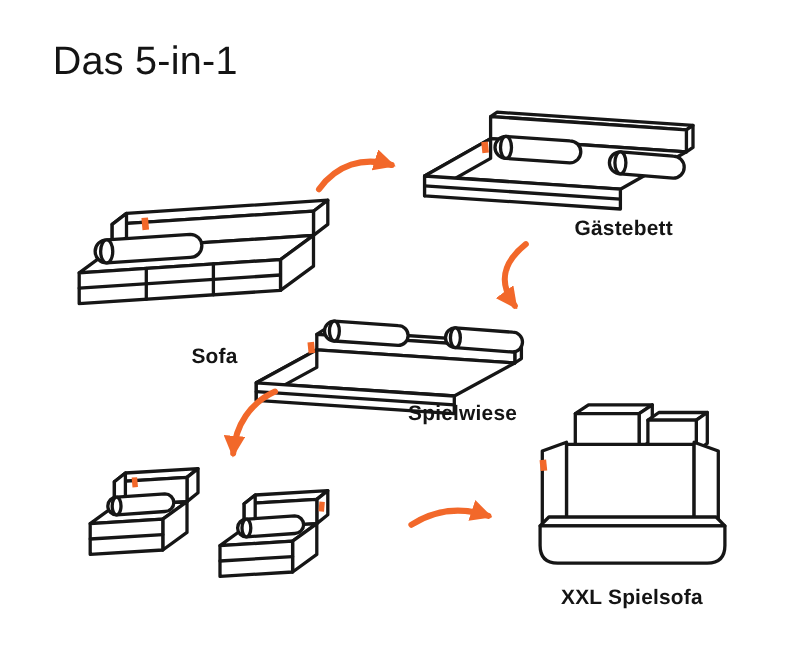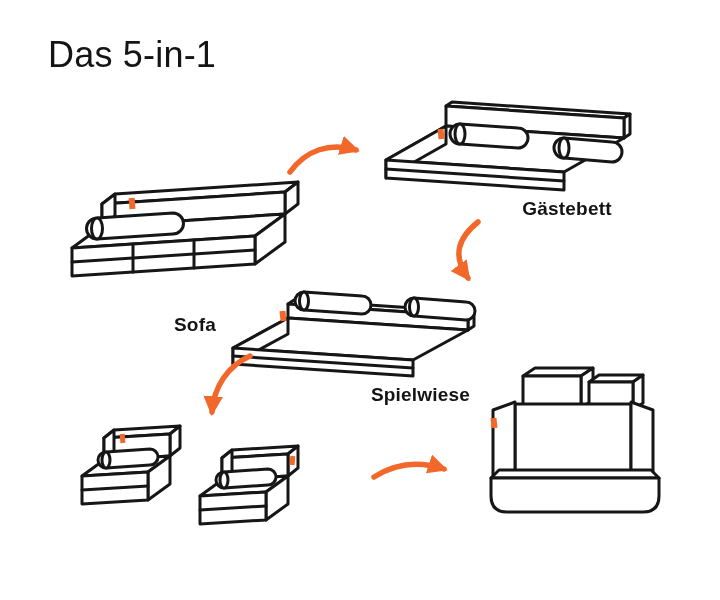--- a/index.html
+++ b/index.html
@@ -80,21 +80,21 @@
       <path class="ln" d="M60 34 L5 64 L5 80 L60 50 Z"></path>
       <path class="ln" d="M5 64 L185 76 L185 92 L5 80 Z"></path>
       <path class="wire" d="M5 72 L185 84"></path>
       <path class="ln" d="M76 8 L134 12 A9 9 0 0 1 134 30 L76 26 A9 9 0 0 1 76 8 Z"></path>
       <ellipse class="ln" cx="76" cy="17" rx="4.5" ry="9"></ellipse>
       <path class="ln" d="M186 14 L238 18 A9 9 0 0 1 238 36 L186 32 A9 9 0 0 1 186 14 Z"></path>
       <ellipse class="ln" cx="186" cy="23" rx="4.5" ry="9"></ellipse>
       <rect class="tag" x="52" y="27" width="6" height="10" transform="rotate(-6 55 32)"></rect>
     </svg>
   </div>
-  <div class="fig-label" style="left:348px;top:384px;width:145px;">Spielwiese</div>
+  <div class="fig-label" style="left:348px;top:366px;width:145px;">Spielwiese</div>
 
   <div class="fig" style="left:70px;top:414px;">
     <svg width="255" height="112" viewBox="0 0 255 112">
       <g transform="translate(6,8)">
         <path class="ln" d="M38 8 L104 4 L94 12 L28 16 Z"></path>
         <path class="ln" d="M104 4 L94 12 L94 34 L104 26 Z"></path>
         <path class="ln" d="M28 16 L94 12 L94 34 L28 38 Z"></path>
         <path class="ln" d="M38 8 L28 16 L28 38 L38 30 Z"></path>
         <path class="ln" d="M28 38 L94 34 L72 50 L6 54 Z"></path>
         <path class="ln" d="M94 34 L72 50 L72 78 L94 62 Z"></path>
@@ -133,20 +133,21 @@
       <path class="ln" d="M32 42 L148 42 L148 112 L32 112 Z"></path>
 
       <path class="ln" d="M10 48 L32 40 L32 114 L10 124 Z"></path>
       <path class="ln" d="M148 40 L170 48 L170 124 L148 114 Z"></path>
 
       <path class="ln" d="M16 108 L168 108 L176 116 L8 116 Z"></path>
       <path class="ln" d="M8 116 L176 116 L176 134 Q176 150 160 150 L24 150 Q8 150 8 134 Z"></path>
       <rect class="tag" x="8" y="56" width="6" height="10" transform="rotate(-6 11 61)"></rect>
     </svg>
   </div>
+  <div class="fig-label" style="left:487px;top:533px;width:175px;">XXL Spielsofa</div>
 
   <svg class="overlay" width="720" height="600" viewBox="0 0 720 600">
     <defs>
       <marker id="arrowhead" viewBox="0 0 10 10" refX="8" refY="5" markerWidth="3.6" markerHeight="3.6" orient="auto">
         <path d="M0 0 L10 5 L0 10 Z"></path>
       </marker>
     </defs>
     <path class="arrow" marker-end="url(#arrowhead)" d="M290 172 C306 150 330 142 356 150"></path>
     <path class="arrow" marker-end="url(#arrowhead)" d="M478 222 C458 238 452 256 468 278"></path>
     <path class="arrow" marker-end="url(#arrowhead)" d="M250 356 C228 366 214 386 212 412"></path>

